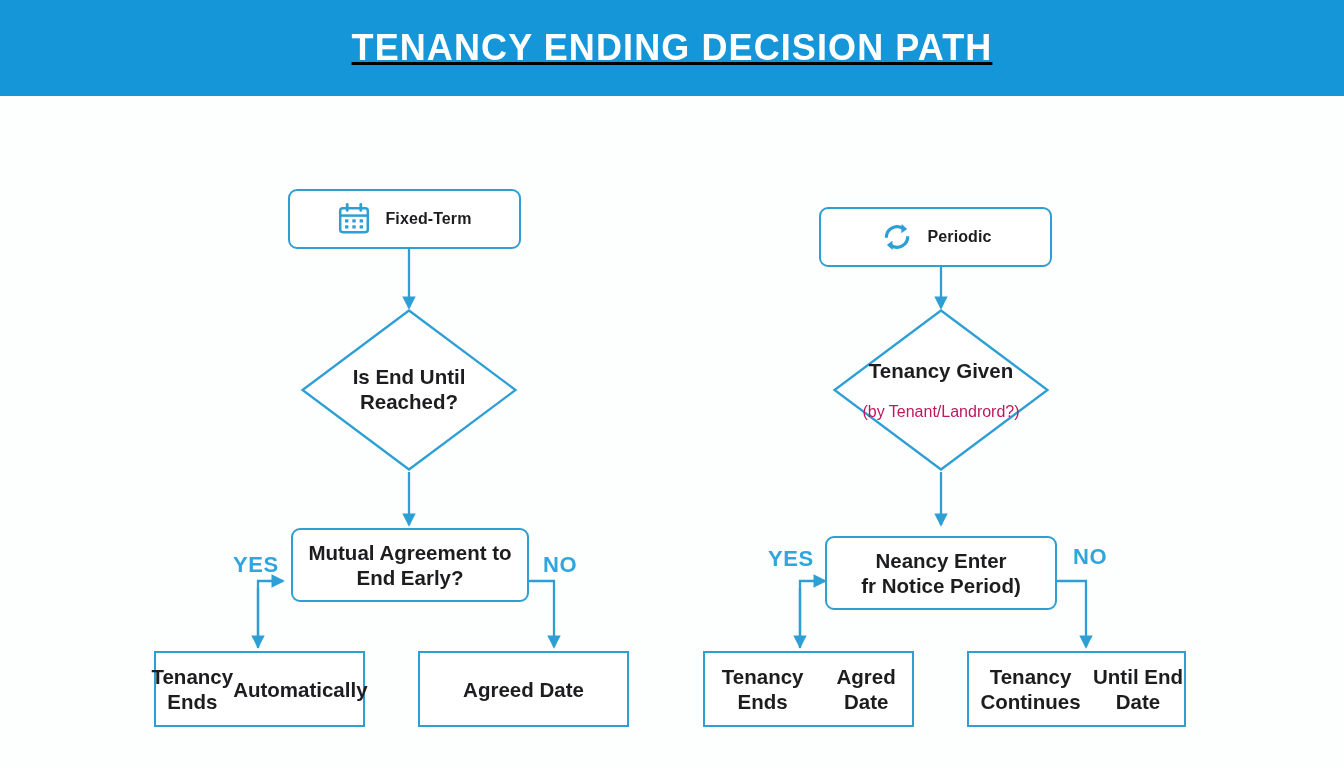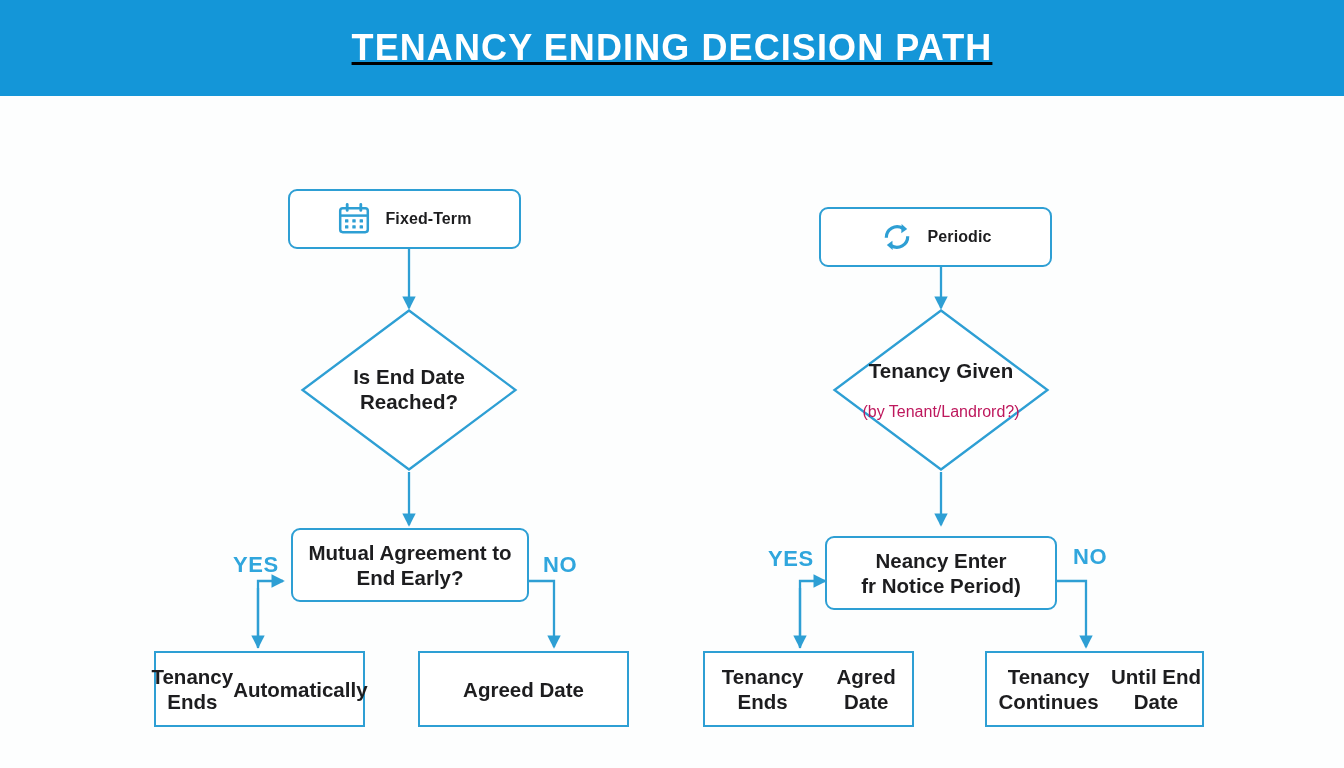--- a/index.html
+++ b/index.html
@@ -206,21 +206,21 @@
       </svg>
     </span>
     <span class="start-label">Fixed-Term</span>
   </div>
 
   <div class="diamond" style="left:300px; top:308px; width:218px; height:164px;">
     <svg width="218" height="164" viewBox="0 0 218 164">
       <polygon points="109,2.5 215.5,82 109,161.5 2.5,82" fill="#ffffff" stroke="#2e9fd4" stroke-width="2.3"></polygon>
     </svg>
     <div class="diamond-text">
-      <span class="dia-line1">Is End Date</span>
+      <span class="dia-line1">Is End Until</span>
       <span class="dia-line1">Reached?</span>
     </div>
   </div>
 
   <div class="node proc-node" style="left:291px; top:528px; width:238px; height:74px;">
     <span class="proc-line">Mutual Agreement to</span>
     <span class="proc-line">End Early?</span>
   </div>
 
   <span class="branch-label" style="left:233px; top:552px;">YES</span>
@@ -263,18 +263,18 @@
   </div>
 
   <span class="branch-label" style="left:768px; top:546px;">YES</span>
   <span class="branch-label" style="left:1073px; top:544px;">NO</span>
 
   <div class="node term-node" style="left:703px; top:651px; width:211px; height:76px;">
     <span class="term-line">Tenancy Ends</span>
     <span class="term-line">Agred Date</span>
   </div>
 
-  <div class="node term-node" style="left:967px; top:651px; width:219px; height:76px;margin-left:18px;">
+  <div class="node term-node" style="left:967px; top:651px; width:219px; height:76px;">
     <span class="term-line">Tenancy Continues</span>
     <span class="term-line">Until End Date</span>
   </div>
 
 </div>
 
 </body></html>

